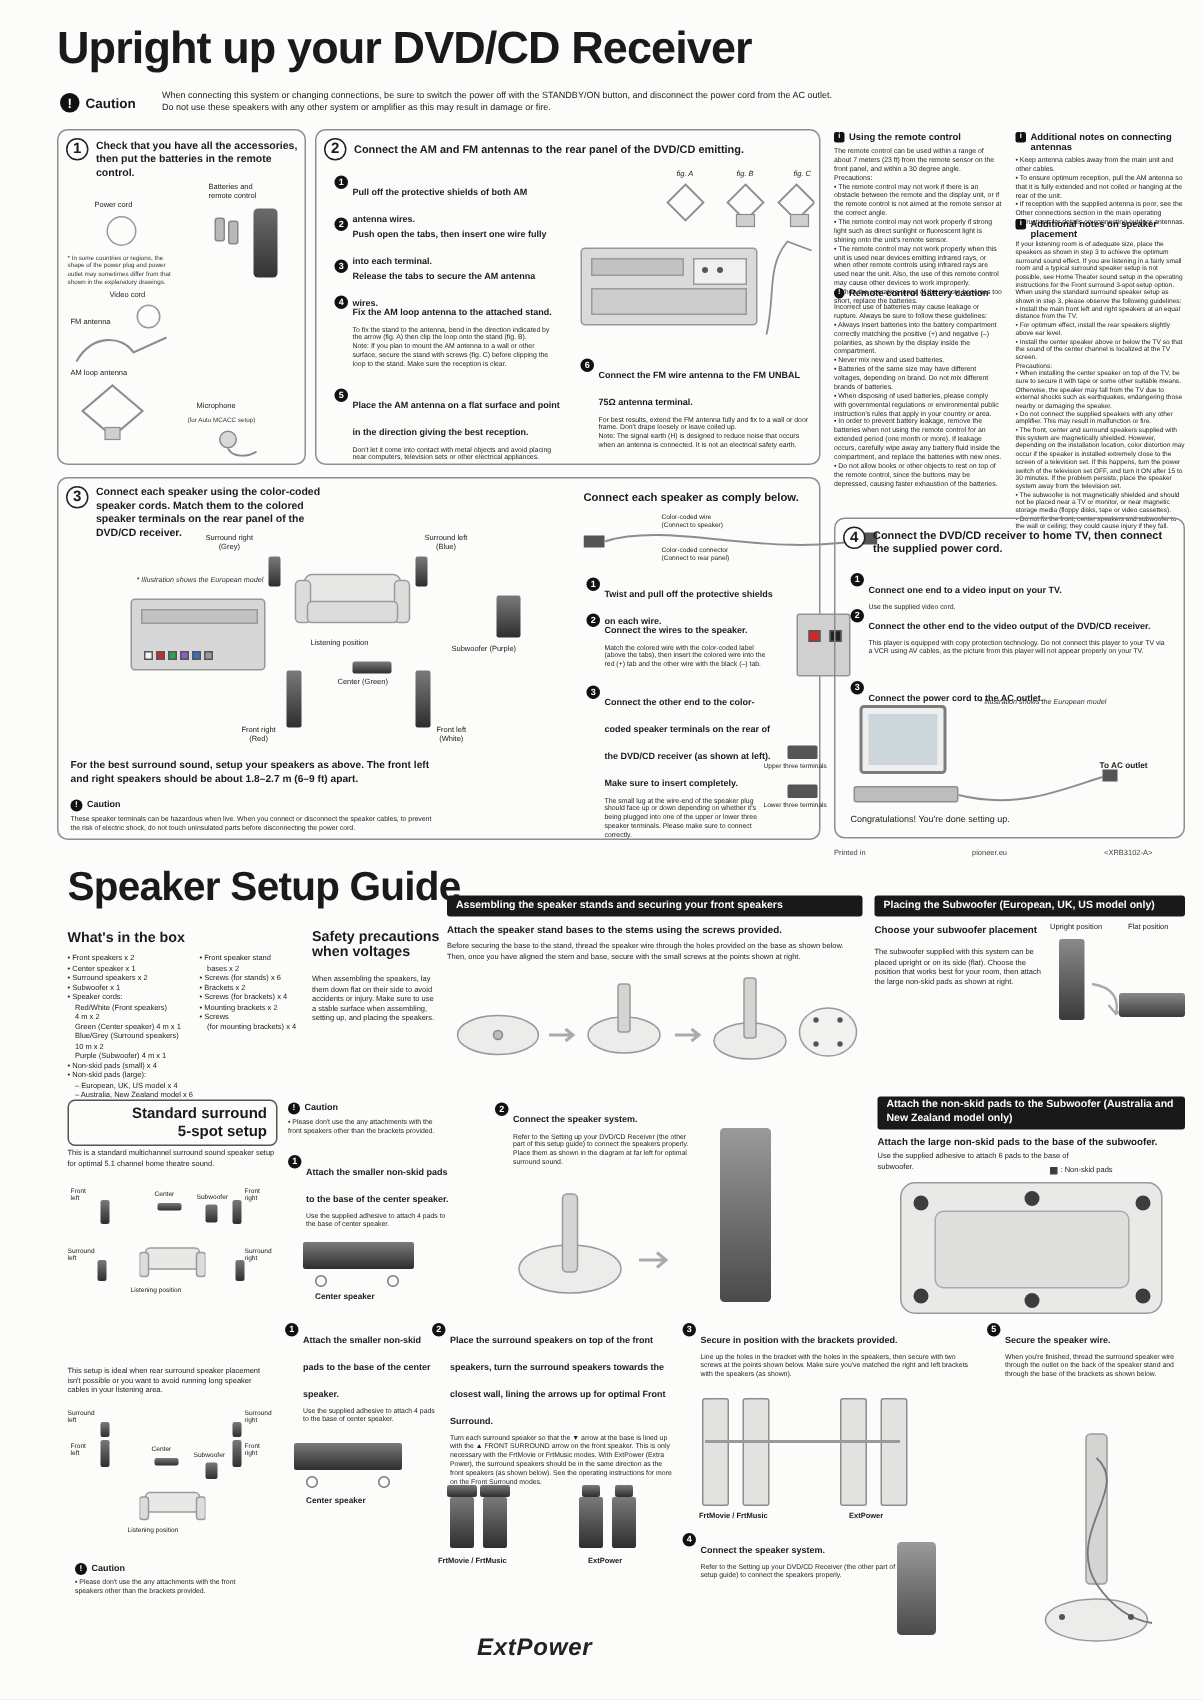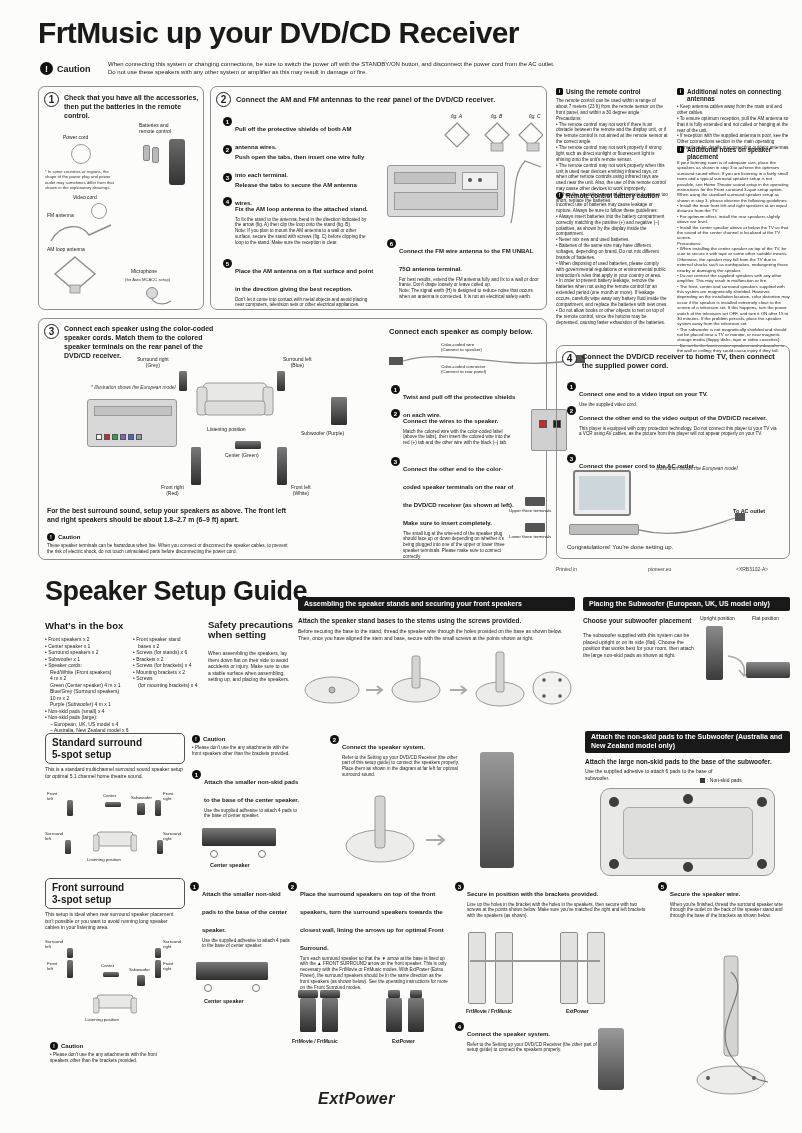--- a/index.html
+++ b/index.html
@@ -11,21 +11,21 @@
   .b { font-weight:bold; }
   .it { font-style:italic; }
   .pre { white-space:pre-line; }
   .t45 { font-size:4.6px; line-height:1.28; color:#222; }
   .t5  { font-size:5px;   line-height:1.3;  color:#222; }
   .t6  { font-size:6px;   line-height:1.28; }
   .h1 { font-size:30px; font-weight:bold; letter-spacing:-0.6px; }
   .h2 { font-size:27px; font-weight:bold; letter-spacing:-0.5px; }
   .box { border:1px solid #8f8f8f; border-radius:7px; }
   .hbox { border:1.3px solid #555; border-radius:5px; padding:3px 6px; font-weight:bold;
-          font-size:10px; line-height:1.15; white-space:pre-line; display:inline-block; }
+          font-size:10px; line-height:1.15; white-space:pre-line; display:inline-block;text-align:right; }
   .darkbar { background:#191919; color:#fff; font-weight:bold; display:flex;
              align-items:center; padding:1px 6px; border-radius:2px; font-size:7px; line-height:1.25; }
   .stepnum { width:15px; height:15px; border:1.8px solid #222; border-radius:50%; background:#fff;
              font-weight:bold; font-size:10px; display:flex; align-items:center; justify-content:center; }
   .subnum { width:9px; height:9px; background:#111; color:#fff; border-radius:50%; font-size:6px;
             font-weight:bold; display:flex; align-items:center; justify-content:center; flex:0 0 auto; }
   .sub { display:flex; gap:3px; align-items:flex-start; }
   .st { font-weight:bold; font-size:6px; line-height:1.22; }
   .sb { font-size:4.6px; line-height:1.3; margin-top:1.5px; white-space:pre-line; color:#222; }
   .cic { background:#111; color:#fff; border-radius:50%; font-weight:bold;
@@ -43,21 +43,21 @@
   .pad { width:10px; height:10px; border-radius:50%; background:#3d3d3d; position:absolute; }
   .padsq { width:5px; height:5px; background:#3d3d3d; display:inline-block; }
   .notehead { display:flex; gap:3px; align-items:flex-start; font-weight:bold; font-size:6.3px; line-height:1.15; }
   svg { display:block; }
 </style>
 </head>
 <body>
 
 <div class="page">
 
-  <div class="abs h1" style="left:38px;top:16px;width:560px">FrtMusic up your DVD/CD Receiver</div>
+  <div class="abs h1" style="left:38px;top:16px;width:560px">Upright up your DVD/CD Receiver</div>
   <div class="abs" style="left:40px;top:62px;display:flex;align-items:center;gap:4px">
     <span class="cic" style="width:13px;height:13px;font-size:9px">!</span>
     <span class="b" style="font-size:9px">Caution</span>
   </div>
   <div class="abs pre t6" style="left:108px;top:61px;width:620px">When connecting this system or changing connections, be sure to switch the power off with the STANDBY/ON button, and disconnect the power cord from the AC outlet.
 Do not use these speakers with any other system or amplifier as this may result in damage or fire.</div>
 
   <div class="abs box" style="left:38px;top:86px;width:166px;height:224px">
     <div class="abs stepnum" style="left:5px;top:5px">1</div>
     <div class="abs b" style="left:25px;top:6px;width:136px;font-size:7px;line-height:1.3">Check that you have all the accessories, then put the batteries in the remote control.</div>
@@ -83,21 +83,21 @@
     <div class="abs lab" style="left:92px;top:182px">Microphone</div>
     <div class="abs" style="left:86px;top:190px;font-size:4.2px;color:#333">(for Auto MCACC setup)</div>
     <svg class="abs" style="left:104px;top:198px" width="30" height="24">
       <circle cx="9" cy="8" r="5.5" fill="#d9d9d9" stroke="#888" stroke-width="1"></circle>
       <path d="M9 14 C 12 20, 22 20, 28 16" stroke="#888" fill="none" stroke-width="1.2"></path>
     </svg>
   </div>
 
   <div class="abs box" style="left:210px;top:86px;width:337px;height:224px">
     <div class="abs stepnum" style="left:5px;top:5px">2</div>
-    <div class="abs b" style="left:25px;top:8px;width:300px;font-size:7.3px;line-height:1.25">Connect the AM and FM antennas to the rear panel of the DVD/CD receiver.</div>
+    <div class="abs b" style="left:25px;top:8px;width:300px;font-size:7.3px;line-height:1.25">Connect the AM and FM antennas to the rear panel of the DVD/CD emitting.</div>
 
     <div class="abs sub" style="left:12px;top:30px;width:150px">
       <span class="subnum">1</span>
       <span><span class="st">Pull off the protective shields of both AM antenna wires.</span></span>
     </div>
     <div class="abs sub" style="left:12px;top:58px;width:150px">
       <span class="subnum">2</span>
       <span><span class="st">Push open the tabs, then insert one wire fully into each terminal.</span></span>
     </div>
     <div class="abs sub" style="left:12px;top:86px;width:150px">
@@ -339,21 +339,21 @@
  – Australia, New Zealand model x 6</div>
   <div class="abs pre t5" style="left:133px;top:636px;width:66px">• Front speaker stand
  bases x 2
 • Screws (for stands) x 6
 • Brackets x 2
 • Screws (for brackets) x 4
 • Mounting brackets x 2
 • Screws
  (for mounting brackets) x 4</div>
 
-  <div class="abs b" style="left:208px;top:620px;width:86px;font-size:9.5px;line-height:1.1">Safety precautions when setting</div>
+  <div class="abs b" style="left:208px;top:620px;width:86px;font-size:9.5px;line-height:1.1">Safety precautions when voltages</div>
   <div class="abs t5" style="left:208px;top:650px;width:84px">When assembling the speakers, lay them down flat on their side to avoid accidents or injury. Make sure to use a stable surface when assembling, setting up, and placing the speakers.</div>
 
   <div class="abs darkbar" style="left:298px;top:597px;width:277px;height:14px">Assembling the speaker stands and securing your front speakers</div>
   <div class="abs b" style="left:298px;top:617px;width:272px;font-size:6.5px">Attach the speaker stand bases to the stems using the screws provided.</div>
   <div class="abs t5" style="left:298px;top:628px;width:272px">Before securing the base to the stand, thread the speaker wire through the holes provided on the base as shown below. Then, once you have aligned the stem and base, secure with the small screws at the points shown at right.</div>
   <svg class="abs" style="left:300px;top:648px" width="272" height="80">
     <ellipse cx="32" cy="42" rx="27" ry="13" fill="#ececea" stroke="#999"></ellipse>
     <circle cx="32" cy="42" r="3" fill="#bbb" stroke="#888"></circle>
     <path d="M66 42 h16 m-5 -4 l5 4 l-5 4" stroke="#aaa" fill="none" stroke-width="2"></path>
     <ellipse cx="116" cy="42" rx="24" ry="12" fill="#ececea" stroke="#999"></ellipse>
@@ -447,22 +447,20 @@
   <div class="abs" style="left:600px;top:788px;width:175px;height:88px;background:#e9e9e7;border:1px solid #999;border-radius:10px">
     <div class="abs" style="left:22px;top:18px;width:130px;height:52px;background:#dededc;border:1px solid #aaa;border-radius:6px"></div>
     <div class="pad" style="left:8px;top:8px"></div>
     <div class="pad" style="left:82px;top:5px"></div>
     <div class="pad" style="left:156px;top:8px"></div>
     <div class="pad" style="left:8px;top:70px"></div>
     <div class="pad" style="left:82px;top:73px"></div>
     <div class="pad" style="left:156px;top:70px"></div>
   </div>
 
-  <div class="abs hbox" style="left:45px;top:878px;width:140px">Front surround
-3-spot setup</div>
   <div class="abs t5" style="left:45px;top:911px;width:138px">This setup is ideal when rear surround speaker placement isn't possible or you want to avoid running long speaker cables in your listening area.</div>
   <div class="abs" style="left:45px;top:940px;width:140px;height:86px">
     <div class="abs lab4" style="left:0px;top:0px">Surround
 left</div>
     <div class="abs spk" style="left:22px;top:8px;width:6px;height:10px"></div>
     <div class="abs lab4" style="left:118px;top:0px">Surround
 right</div>
     <div class="abs spk" style="left:110px;top:8px;width:6px;height:10px"></div>
     <div class="abs lab4" style="left:2px;top:22px">Front
 left</div>

